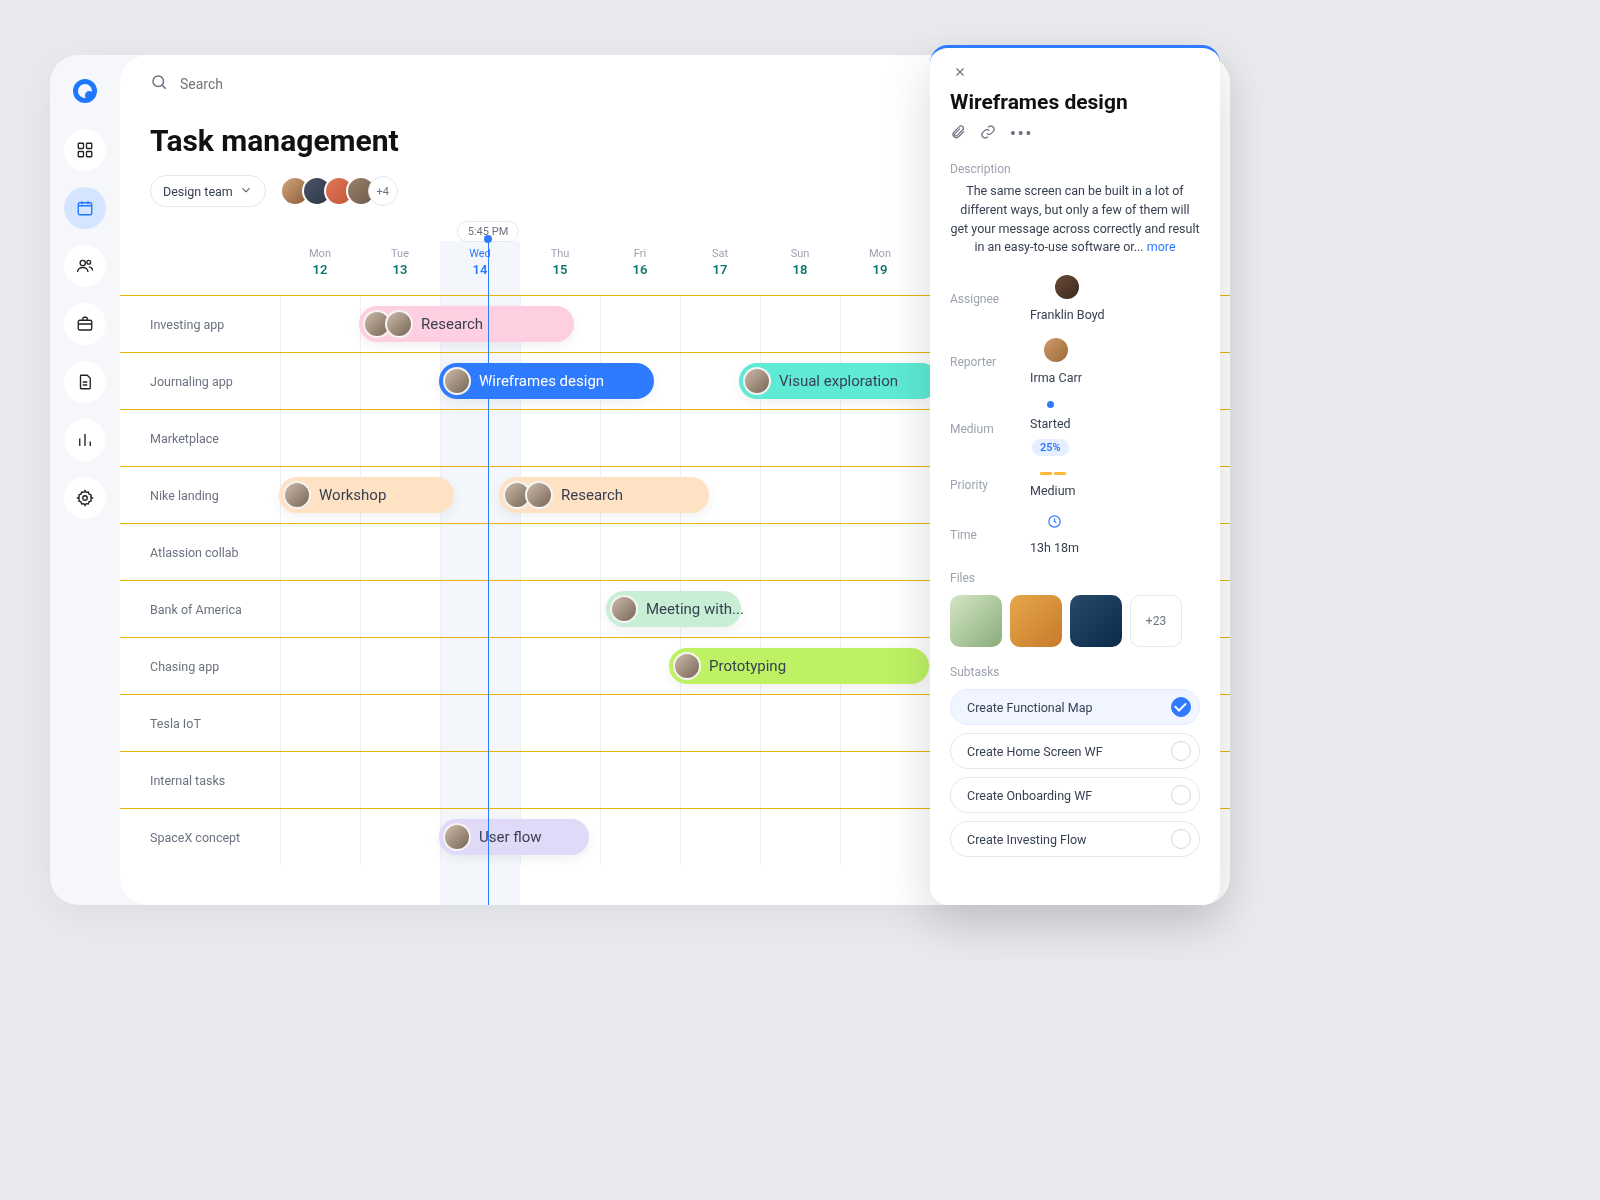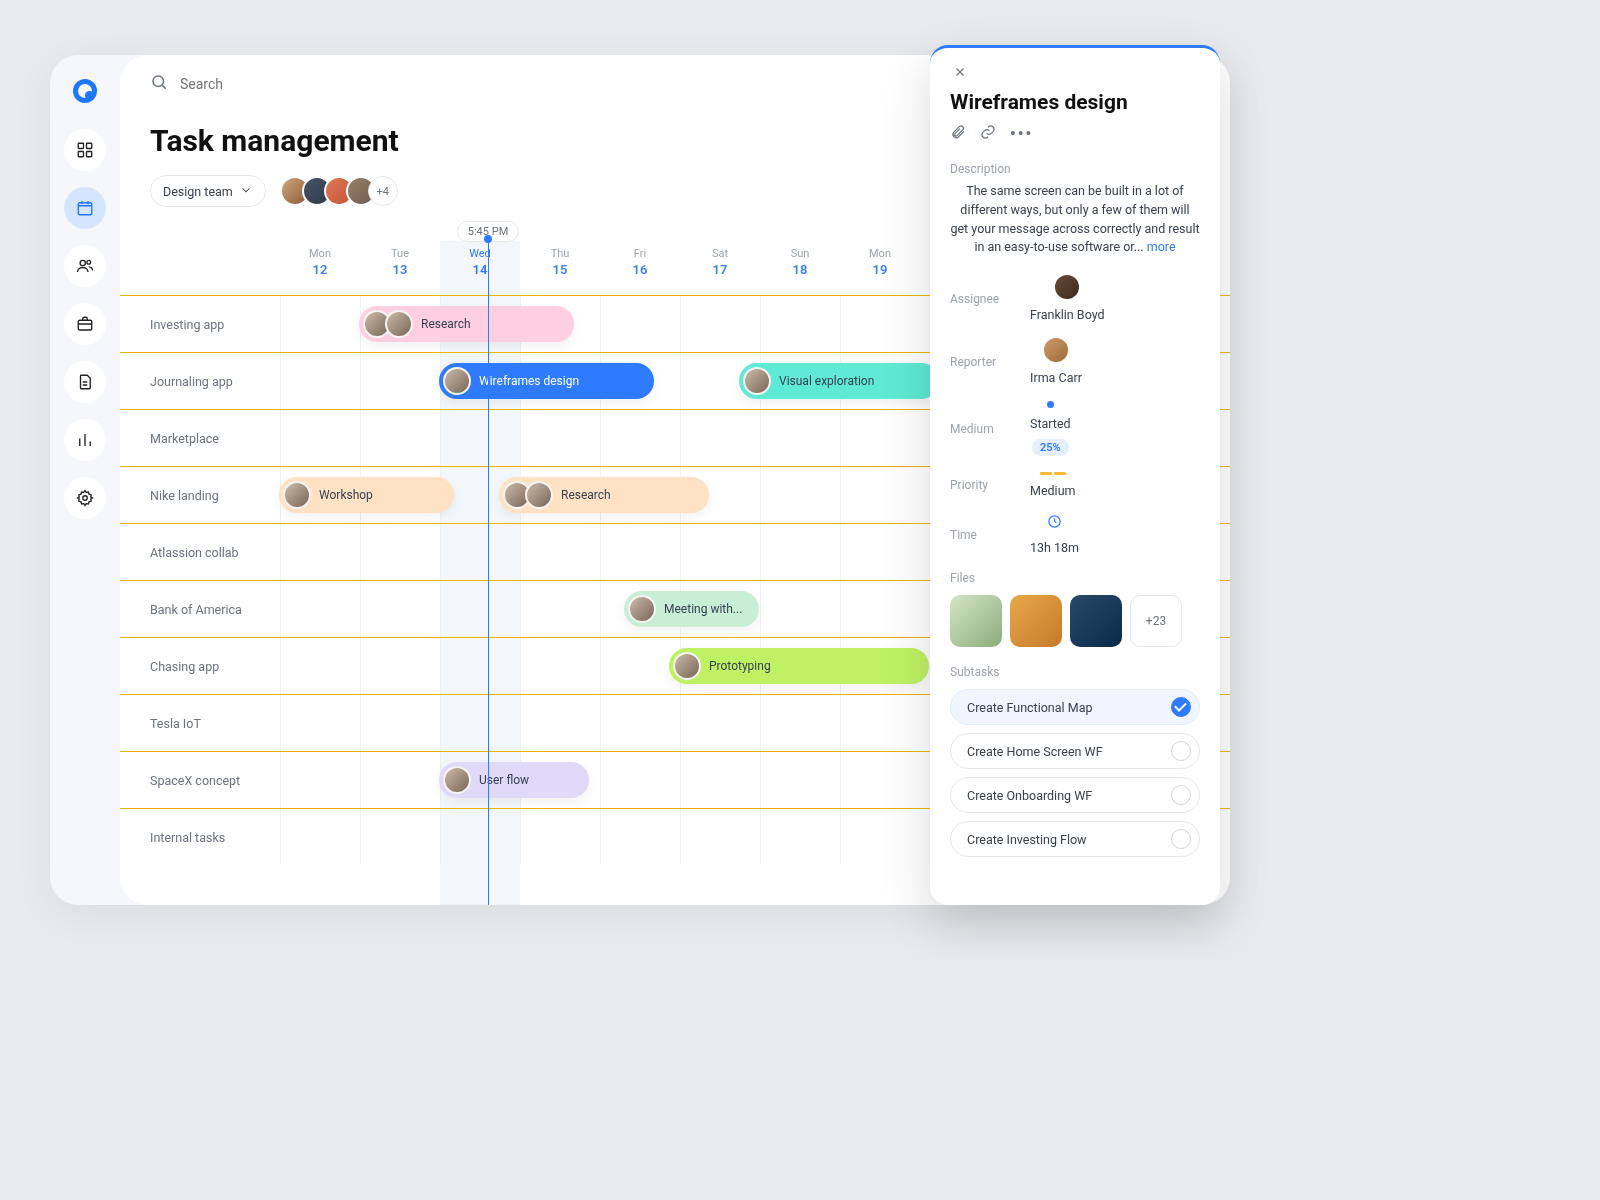--- a/index.html
+++ b/index.html
@@ -42,30 +42,30 @@
 .toolbtn svg { width:15px; height:15px; stroke:#6b7280; stroke-width:1.8; fill:none; }
 
 .calendar-wrap { flex:1; position:relative; overflow:hidden; margin-top:6px; }
 .time-badge { position:absolute; top:0; left:0; transform:translateX(-50%); background:#fff; border:1px solid #e5e7eb; border-radius:12px; padding:3px 10px; font-size:11px; color:#6b7280; z-index:5; }
 .nowline { position:absolute; top:18px; bottom:0; width:0; border-left:1px solid #2f7bff; z-index:4; pointer-events:none; }
 .nowdot { position:absolute; top:18px; width:8px; height:8px; background:#2f7bff; border-radius:50%; transform:translate(-50%,-50%); z-index:5; }
 
 .grid { position:absolute; inset:0; }
 .dayheads { display:grid; grid-template-columns: 160px repeat(8, 80px); height:54px; margin-top:20px; }
 .dayhead { text-align:center; font-size:11px; color:#9ca3af; padding-top:6px; }
-.dayhead .num { font-size:13px; color:#3b82f6; font-weight:600; margin-top:2px; }
+.dayhead .num { font-size:13px; color:#0f766e; font-weight:600; margin-top:2px; }
 .dayhead.today { color:#2f7bff; }
 .dayhead.today .num { color:#2f7bff; }
 
 .rows { position:absolute; top:74px; left:0; right:0; }
 .row { display:grid; grid-template-columns: 160px repeat(8, 80px); height:57px; border-top:1px solid #eab308; position:relative; }
 .row-label { font-size:12.5px; color:#6b7280; display:flex; align-items:center; padding-left:30px; }
 .cell { border-left:1px solid #eef0f3; }
 
-.task { position:absolute; top:50%; transform:translateY(-50%); height:36px; border-radius:18px; display:flex; align-items:center; gap:8px; padding:0 14px 0 4px; font-size:12px; color:#374151; cursor:pointer; white-space:nowrap; box-shadow:0 4px 12px rgba(0,0,0,.06); }
+.task { position:absolute; top:50%; transform:translateY(-50%); height:36px; border-radius:18px; display:flex; align-items:center; gap:8px; padding:0 14px 0 4px; font-size:15px; color:#374151; cursor:pointer; white-space:nowrap; box-shadow:0 4px 12px rgba(0,0,0,.06); }
 .task .tav { width:28px; height:28px; border-radius:50%; background:linear-gradient(135deg,#cba,#765); border:2px solid rgba(255,255,255,.9); flex-shrink:0; }
 .task .tav2 { margin-left:-14px; }
 .task.pink { background:#fecfe1; }
 .task.blue { background:#2f7bff; color:#fff; }
 .task.blue-lt { background:#5eead4; }
 .task.orange { background:#ffe1c4; }
 .task.green { background:#c9eed6; }
 .task.cyan { background:#bef264; }
 .task.purple { background:#e0d9f8; }
 
@@ -356,21 +356,21 @@
           <div class="row">
             <div class="row-label">Bank of America</div>
             <div class="cell"></div>
               <div class="cell"></div>
               <div class="cell"></div>
               <div class="cell"></div>
               <div class="cell"></div>
               <div class="cell"></div>
               <div class="cell"></div>
               <div class="cell"></div>
-            <div class="task green" style="left:504px; width:135px;">
+            <div class="task green" style="left:486px; width:135px;">
                 <div class="tav"></div>
                 <span>Meeting with...</span>
               </div>
           </div>
           <div class="row">
             <div class="row-label">Chasing app</div>
             <div class="cell"></div>
               <div class="cell"></div>
               <div class="cell"></div>
               <div class="cell"></div>
@@ -388,44 +388,44 @@
             <div class="cell"></div>
               <div class="cell"></div>
               <div class="cell"></div>
               <div class="cell"></div>
               <div class="cell"></div>
               <div class="cell"></div>
               <div class="cell"></div>
               <div class="cell"></div>
           </div>
           <div class="row">
+            <div class="row-label">Internal tasks</div>
+            <div class="cell"></div>
+              <div class="cell"></div>
+              <div class="cell"></div>
+              <div class="cell"></div>
+              <div class="cell"></div>
+              <div class="cell"></div>
+              <div class="cell"></div>
+              <div class="cell"></div>
+          </div>
+          <div class="row">
             <div class="row-label">SpaceX concept</div>
             <div class="cell"></div>
               <div class="cell"></div>
               <div class="cell"></div>
               <div class="cell"></div>
               <div class="cell"></div>
               <div class="cell"></div>
               <div class="cell"></div>
               <div class="cell"></div>
             <div class="task purple" style="left:319px; width:150px;">
                 <div class="tav"></div>
                 <span>User flow</span>
               </div>
-          </div>
-          <div class="row">
-            <div class="row-label">Internal tasks</div>
-            <div class="cell"></div>
-              <div class="cell"></div>
-              <div class="cell"></div>
-              <div class="cell"></div>
-              <div class="cell"></div>
-              <div class="cell"></div>
-              <div class="cell"></div>
-              <div class="cell"></div>
           </div>
         </div>
       </div>
     </div>
   </div>
 </div>
 
 <div class="drawer">
   <div class="drawer-body">
     <div class="drawer-close">

